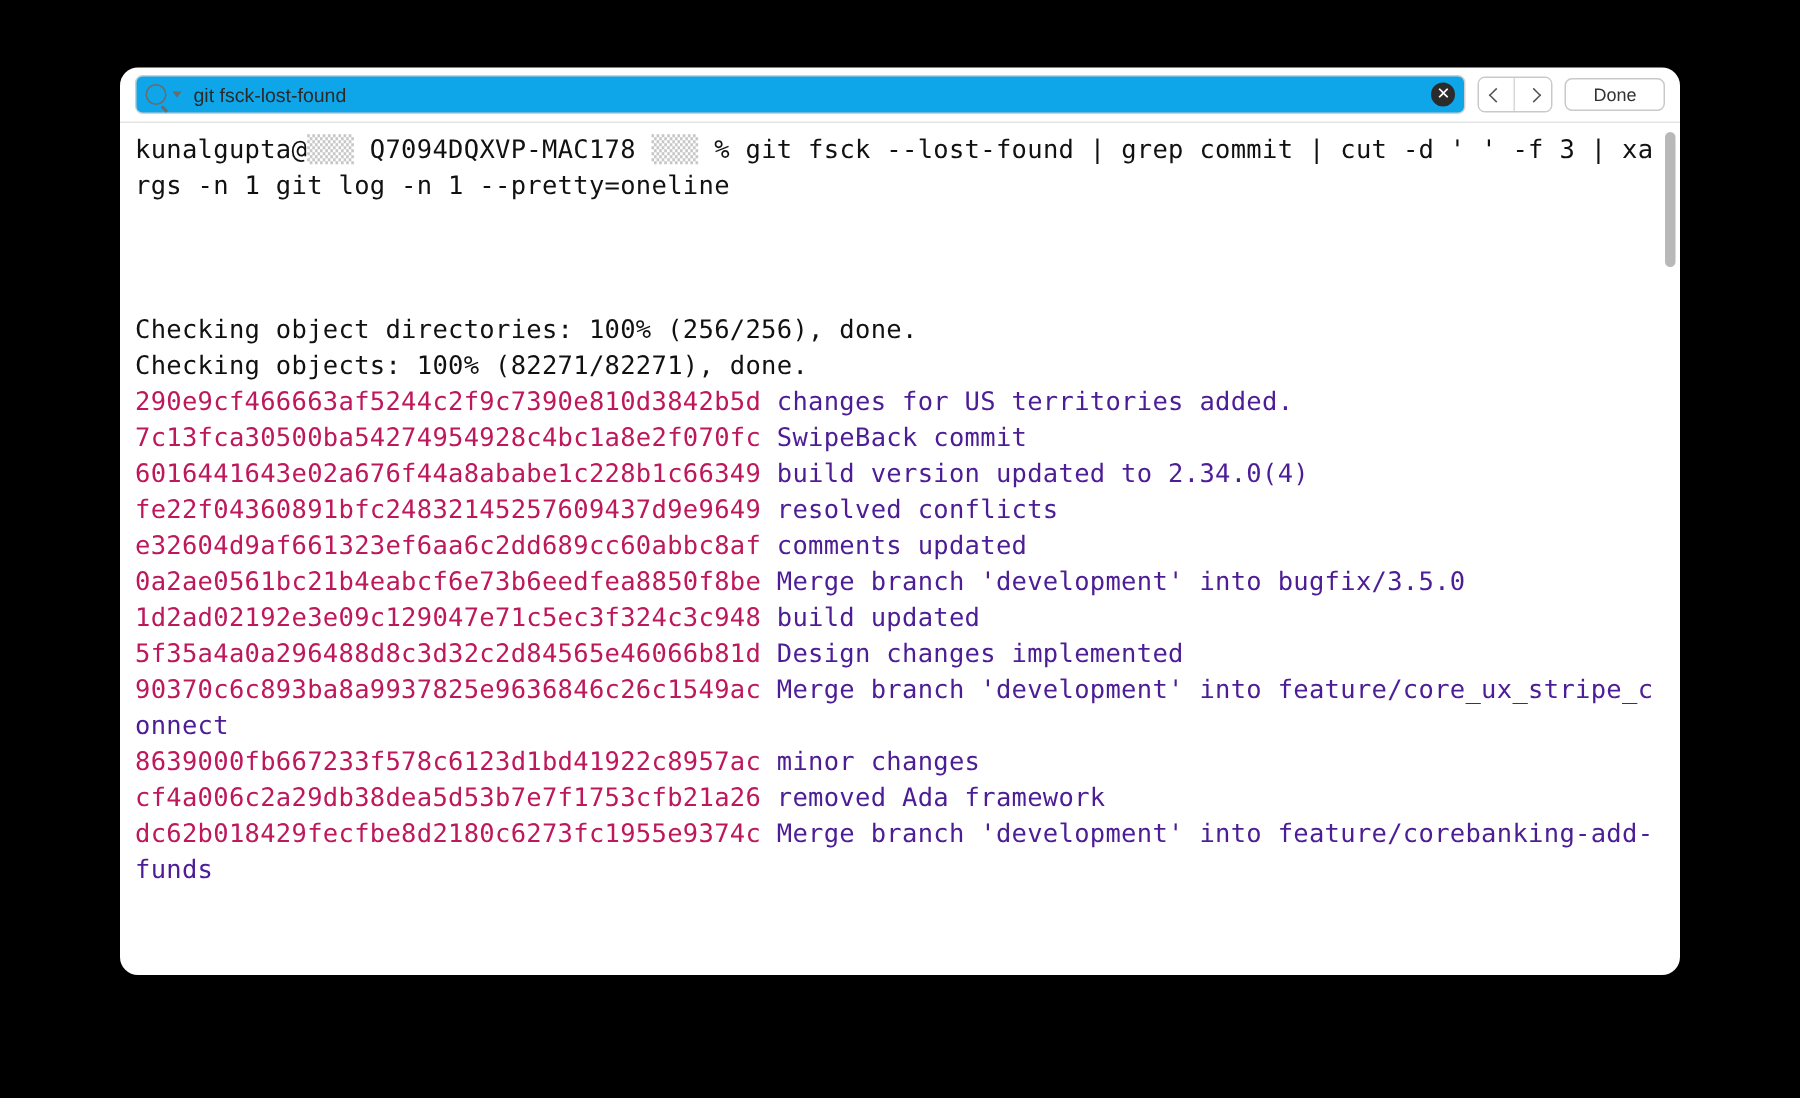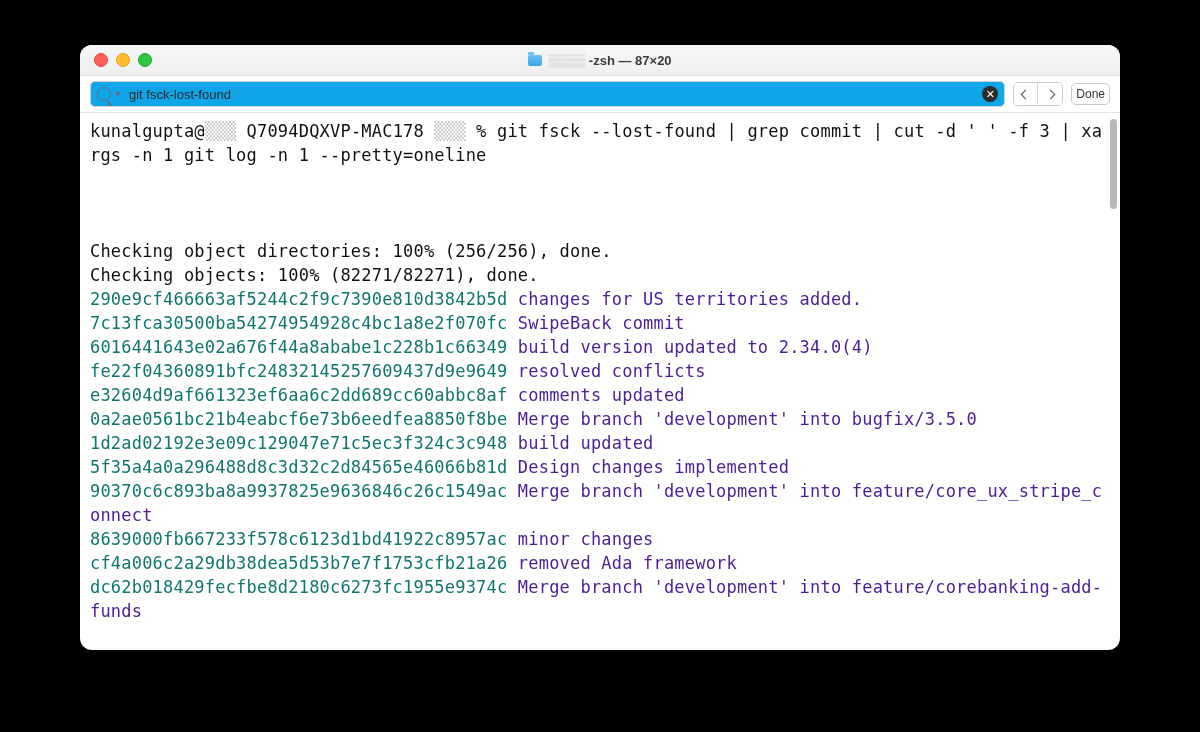--- a/index.html
+++ b/index.html
@@ -122,21 +122,21 @@
   .nav-seg button{
     width:24px;border:none;background:#fff;cursor:pointer;display:flex;
     align-items:center;justify-content:center;padding:0;
   }
   .nav-seg button:first-child{border-right:1px solid #d8d8d8;}
   .chev{width:6px;height:6px;border:solid #555;border-width:0 1.5px 1.5px 0;display:inline-block;}
   .chev-l{transform:rotate(135deg);}
   .chev-r{transform:rotate(-45deg);}
   .done-btn{
     height:22px;border:1px solid #c9c9c9;border-radius:5px;background:#fff;
-    font-size:12px;padding:0 4px;cursor:pointer;color:#333;
+    font-size:12px;padding:0 18px;cursor:pointer;color:#333;
   }
   .term-area{
     flex:1;
     position:relative;
     overflow:hidden;
   }
   .term-scroll{
     position:absolute;inset:0;overflow-y:hidden;
     padding:6px 14px 6px 10px;
   }
@@ -148,41 +148,28 @@
     margin:0;
     font-family:"SF Mono",Menlo,Consolas,monospace;
     font-size:17px;
     line-height:24px;
     letter-spacing:0.2px;
     color:#111;
     white-space:pre-wrap;
     word-break:break-all;
   }
   .prompt-line{display:block;}
-  .hash{color:#0f766e;text-align:center;}
+  .hash{color:#be185d;text-align:center;}
   .msg{color:#4c1d95;}
 </style>
 </head>
 <body>
 
 <div class="window">
 
-  <div class="titlebar">
-    <div class="traffic-lights">
-      <span class="tl-close"></span>
-      <span class="tl-min"></span>
-      <span class="tl-max"></span>
-    </div>
-    <div class="title-center">
-      <span class="folder-icon"></span>
-      <span>
-        <span style="color:#bdbdbd;">▒▒▒▒</span>&nbsp;<span>-zsh — 87×20</span>
-      </span>
-    </div>
-  </div>
 
   <div class="toolbar">
     <div class="search-wrap">
       <span class="mag-icon"></span>
       <span class="chev-down"></span>
       <input class="search-text" value="git fsck-lost-found" style="">
       <span class="clear-btn">✕</span>
     </div>
     <div class="nav-seg">
       <button>

